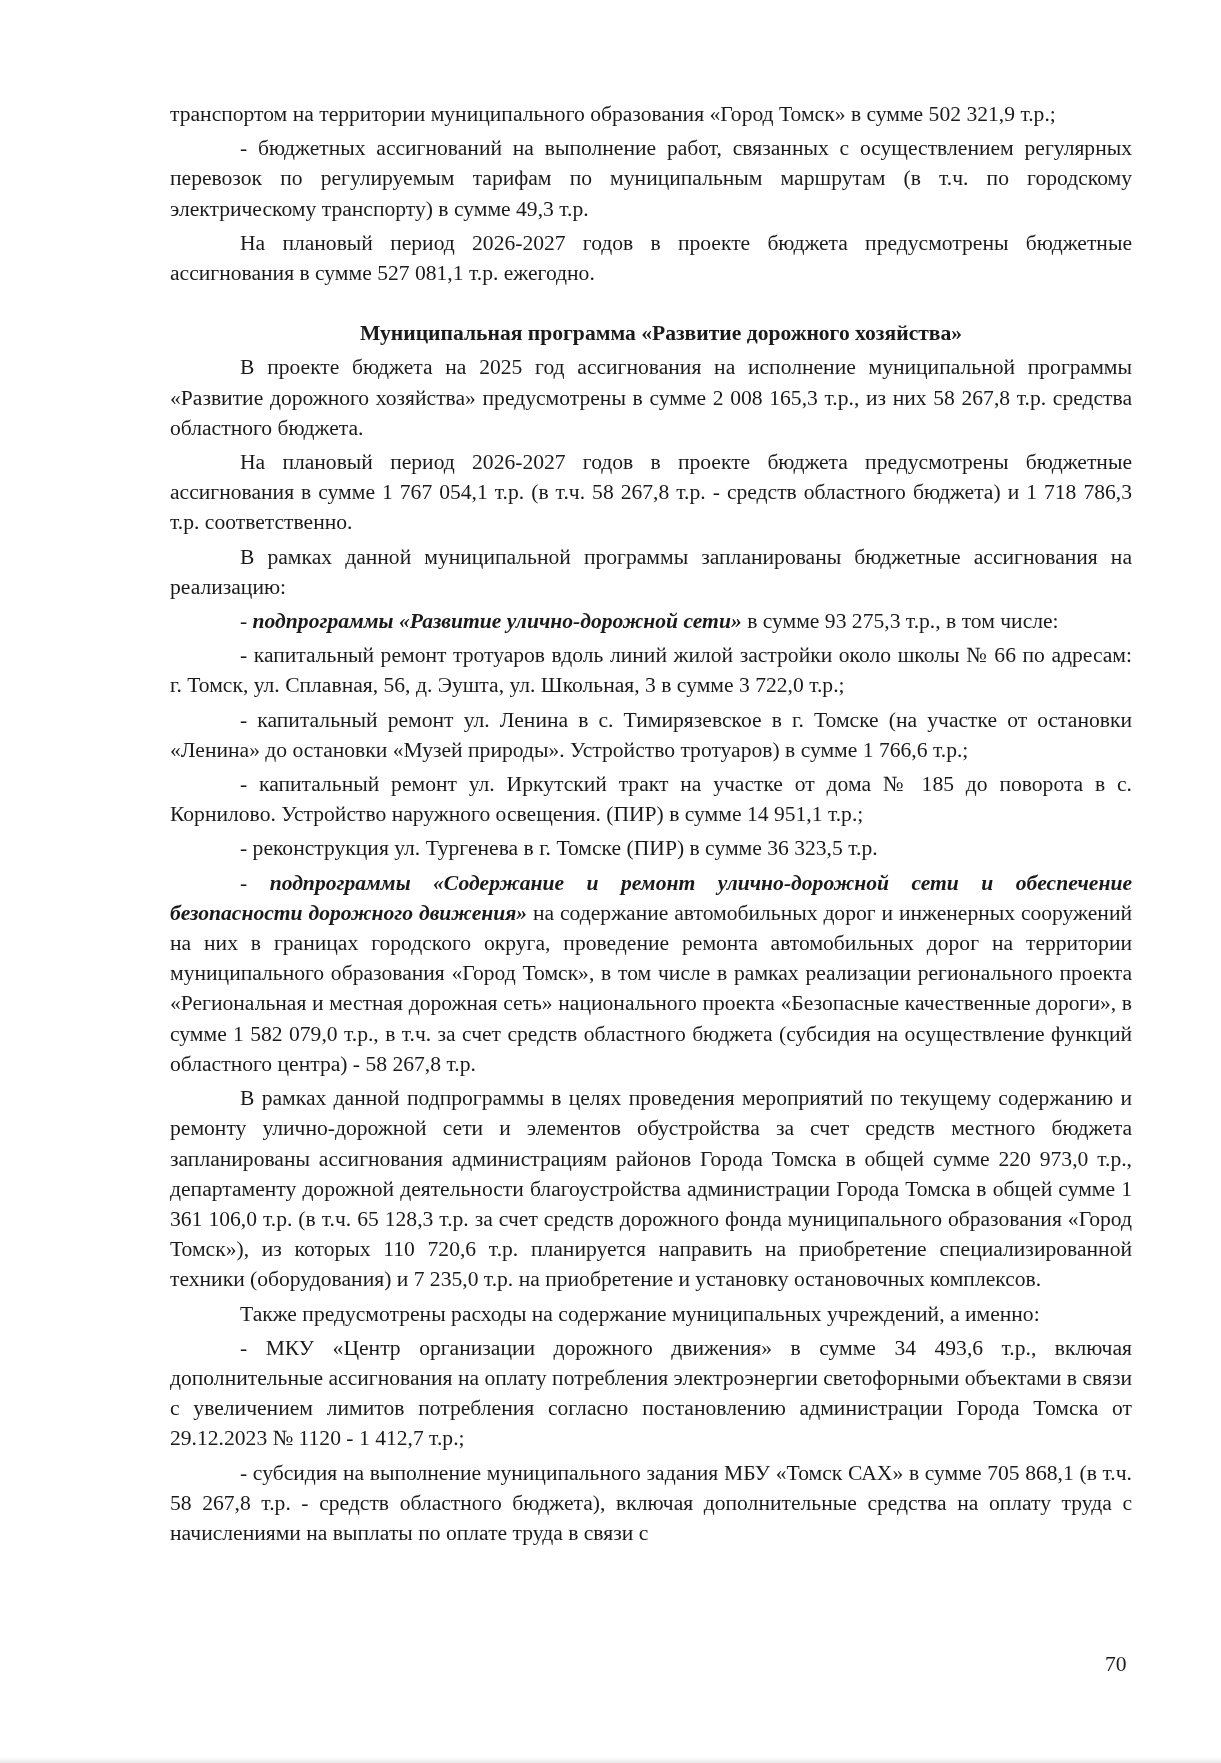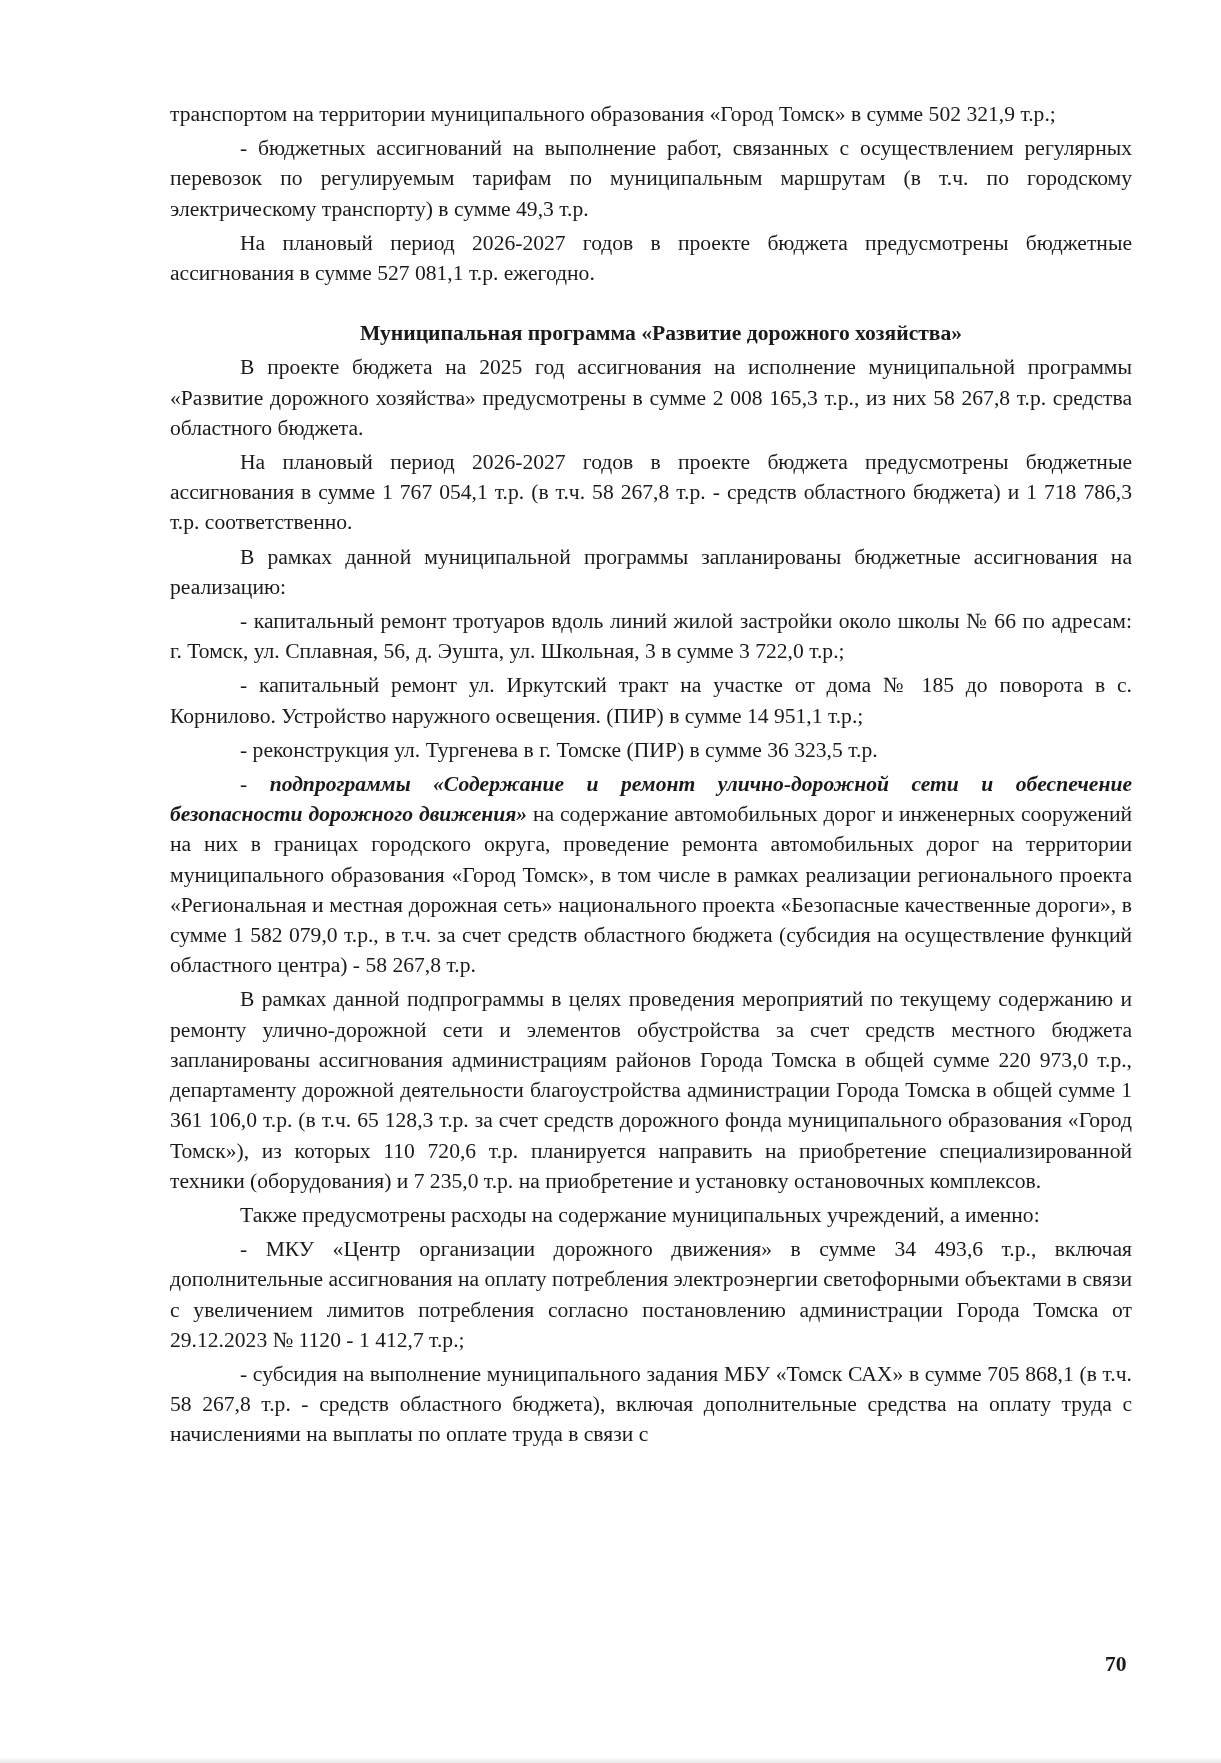--- a/index.html
+++ b/index.html
@@ -12,41 +12,43 @@
     position: absolute; left: 166px; top: 95px; width: 970px;
     font-size: 21.6px; line-height: 30.2px;
     text-align: justify;
   }
   .page p { margin: 4px; }
   .ind { text-indent: 70px; }
   .heading { text-align: center; font-weight: bold; margin-top: 30px !important; padding-left: 20px; }
   .bi { font-weight: bold; font-style: italic; }
   .pagenum {
     position: absolute; left: 1105px; top: 1652px;
-    font-size: 21.6px; font-family: "Liberation Serif", serif; font-weight: bold;
+    font-size: 21.6px; font-family: "Liberation Serif", serif;
   }
   .scan-edge {
     position: absolute; left: 0; right: 0; bottom: 0; height: 6px;
     background: linear-gradient(#ffffff, #e9e9e9);
   }
 </style>
 </head>
 <body>
 
 <div class="page">
   <p>транспортом на территории муниципального образования «Город Томск» в сумме 502 321,9 т.р.;</p>
   <p class="ind">- бюджетных ассигнований на выполнение работ, связанных с осуществлением регулярных перевозок по регулируемым тарифам по муниципальным маршрутам (в т.ч. по городскому электрическому транспорту) в сумме 49,3 т.р.</p>
   <p class="ind">На плановый период 2026-2027 годов в проекте бюджета предусмотрены бюджетные ассигнования в сумме 527 081,1 т.р. ежегодно.</p>
 
   <p class="heading">Муниципальная программа «Развитие дорожного хозяйства»</p>
 
   <p class="ind">В проекте бюджета на 2025 год ассигнования на исполнение муниципальной программы «Развитие дорожного хозяйства» предусмотрены в сумме 2 008 165,3 т.р., из них 58 267,8 т.р. средства областного бюджета.</p>
   <p class="ind">На плановый период 2026-2027 годов в проекте бюджета предусмотрены бюджетные ассигнования в сумме 1 767 054,1 т.р. (в т.ч. 58 267,8 т.р. - средств областного бюджета) и 1 718 786,3 т.р. соответственно.</p>
   <p class="ind">В рамках данной муниципальной программы запланированы бюджетные ассигнования на реализацию:</p>
+  <p class="ind"><span>- </span><span class="bi">подпрограммы «Развитие улично-дорожной сети»</span><span> в сумме 93 275,3 т.р., в том числе:</span></p>
   <p class="ind">- капитальный ремонт тротуаров вдоль линий жилой застройки около школы № 66 по адресам: г. Томск, ул. Сплавная, 56, д. Эушта, ул. Школьная, 3 в сумме 3 722,0 т.р.;</p>
+  <p class="ind">- капитальный ремонт ул. Ленина в с. Тимирязевское в г. Томске (на участке от остановки «Ленина» до остановки «Музей природы». Устройство тротуаров) в сумме 1 766,6 т.р.;</p>
   <p class="ind">- капитальный ремонт ул. Иркутский тракт на участке от дома № 185 до поворота в с. Корнилово. Устройство наружного освещения. (ПИР) в сумме 14 951,1 т.р.;</p>
   <p class="ind">- реконструкция ул. Тургенева в г. Томске (ПИР) в сумме 36 323,5 т.р.</p>
   <p class="ind"><span>- </span><span class="bi">подпрограммы «Содержание и ремонт улично-дорожной сети и обеспечение безопасности дорожного движения»</span><span> на содержание автомобильных дорог и инженерных сооружений на них в границах городского округа, проведение ремонта автомобильных дорог на территории муниципального образования «Город Томск», в том числе в рамках реализации регионального проекта «Региональная и местная дорожная сеть» национального проекта «Безопасные качественные дороги», в сумме 1 582 079,0 т.р., в т.ч. за счет средств областного бюджета (субсидия на осуществление функций областного центра) - 58 267,8 т.р.</span></p>
   <p class="ind">В рамках данной подпрограммы в целях проведения мероприятий по текущему содержанию и ремонту улично-дорожной сети и элементов обустройства за счет средств местного бюджета запланированы ассигнования администрациям районов Города Томска в общей сумме 220 973,0 т.р., департаменту дорожной деятельности  благоустройства администрации Города Томска в общей сумме 1 361 106,0 т.р. (в т.ч. 65 128,3 т.р. за счет средств дорожного фонда муниципального образования «Город Томск»), из которых 110 720,6 т.р. планируется направить на приобретение специализированной техники (оборудования) и 7 235,0 т.р. на приобретение и установку остановочных комплексов.</p>
   <p class="ind">Также предусмотрены расходы на содержание муниципальных учреждений, а именно:</p>
   <p class="ind">- МКУ «Центр организации дорожного движения» в сумме 34 493,6 т.р., включая дополнительные ассигнования на оплату потребления электроэнергии светофорными объектами в связи с увеличением лимитов потребления согласно постановлению администрации Города Томска от 29.12.2023 № 1120 - 1 412,7 т.р.;</p>
   <p class="ind">- субсидия на выполнение муниципального задания МБУ «Томск САХ» в сумме 705 868,1 (в т.ч. 58 267,8 т.р. - средств областного бюджета), включая дополнительные средства на оплату труда с начислениями на выплаты по оплате труда в связи с</p>
 </div>
 
 <div class="pagenum">70</div>

